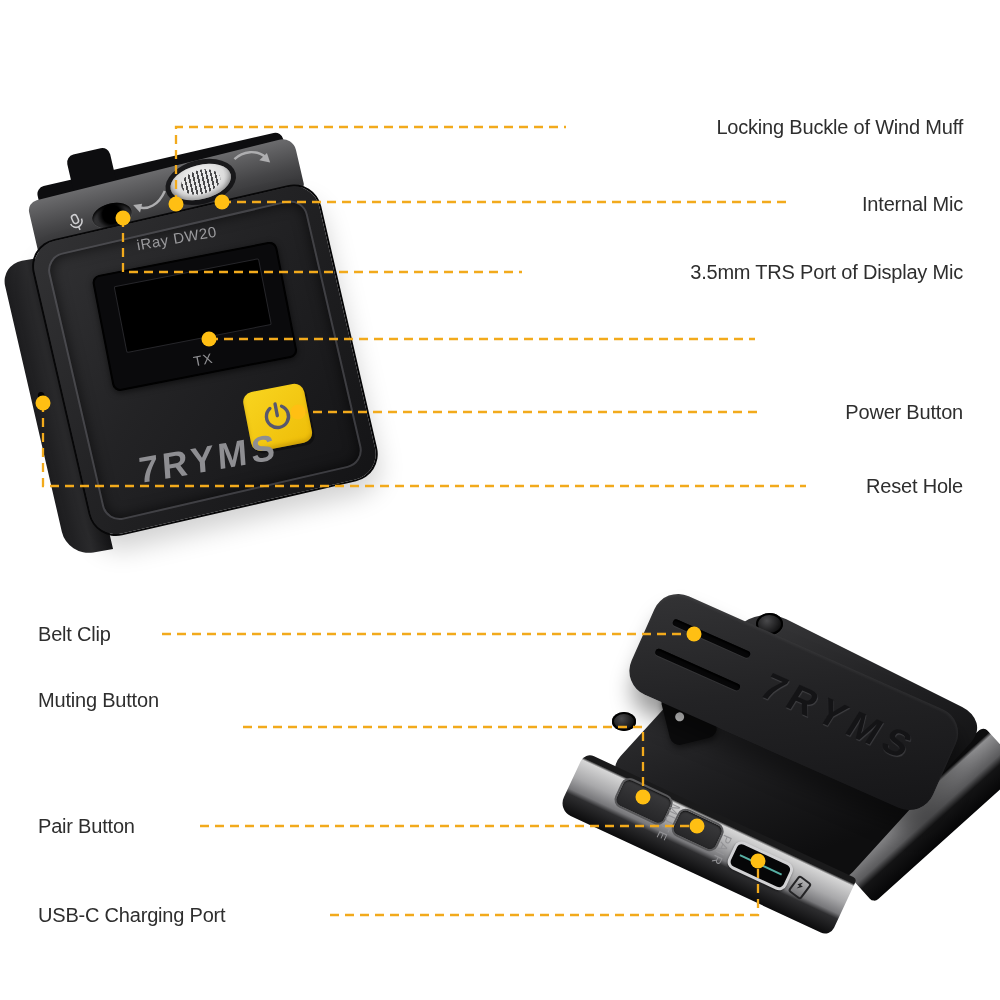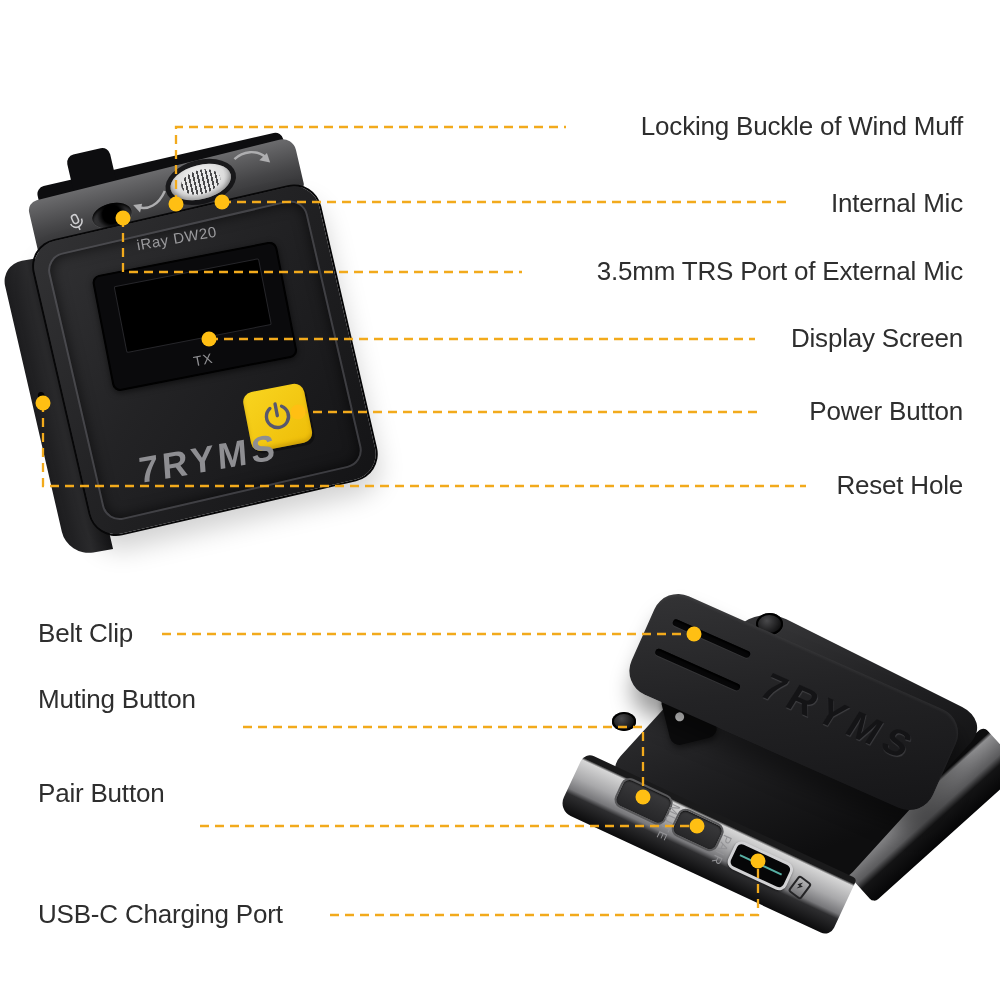--- a/index.html
+++ b/index.html
@@ -1,18 +1,18 @@
 <!DOCTYPE html>
 <html style="--accent-line: #F2AA1C; --accent-dot: #FFBF13; --label-text: #2E2E2E; --power-button: #F2C411; --background: #FFFFFF;"><head>
 <meta charset="utf-8">
 <style>
   html,body{margin:0;padding:0;background:#fff;}
   #canvas{position:relative;width:1000px;height:1000px;background:#fff;overflow:hidden;
           font-family:"Liberation Sans",sans-serif;}
-  .lab{position:absolute;font-size:26px;line-height:1.15;color:var(--label-text,#2e2e2e);
+  .lab{position:absolute;font-size:20px;line-height:1.15;color:var(--label-text,#2e2e2e);
        letter-spacing:-0.2px;transform:translateY(-50%);white-space:nowrap;}
   .lab.right{right:37px;text-align:right;}
   .lab.left{left:38px;text-align:left;}
 
   
   #callout-svg{position:absolute;left:0;top:0;width:1000px;height:1000px;pointer-events:none;z-index:50;}
   .cline{fill:none;stroke:var(--accent-line,#F2AA1C);stroke-width:2.3;stroke-dasharray:9 6;}
   .cdot{fill:var(--accent-dot,#FFBF13);}
 
   
@@ -202,23 +202,22 @@
     <circle class="cdot" cx="298" cy="412" r="7.5"></circle>
     <circle class="cdot" cx="43" cy="403" r="7.5"></circle>
     <circle class="cdot" cx="694" cy="634" r="7.5"></circle>
     <circle class="cdot" cx="643" cy="797" r="7.5"></circle>
     <circle class="cdot" cx="697" cy="826" r="7.5"></circle>
     <circle class="cdot" cx="758" cy="861" r="7.5"></circle>
   </svg>
 
   <div class="lab right" style="top:127px">Locking Buckle of Wind Muff</div>
   <div class="lab right" style="top:204px">Internal Mic</div>
-  <div class="lab right" style="top:272px">3.5mm TRS Port of External Mic</div>
-  <div class="lab right" style="top:339px">Display Screen</div>
+  <div class="lab right" style="top:272px">3.5mm TRS Port of Display Mic</div>
   <div class="lab right" style="top:412px">Power Button</div>
   <div class="lab right" style="top:486px">Reset Hole</div>
 
   <div class="lab left" style="top:634px">Belt Clip</div>
   <div class="lab left" style="top:700px">Muting Button</div>
-  <div class="lab left" style="top:794px">Pair Button</div>
+  <div class="lab left" style="top:826px">Pair Button</div>
   <div class="lab left" style="top:915px">USB-C Charging Port</div>
 
 </div>
 
 </body></html>

